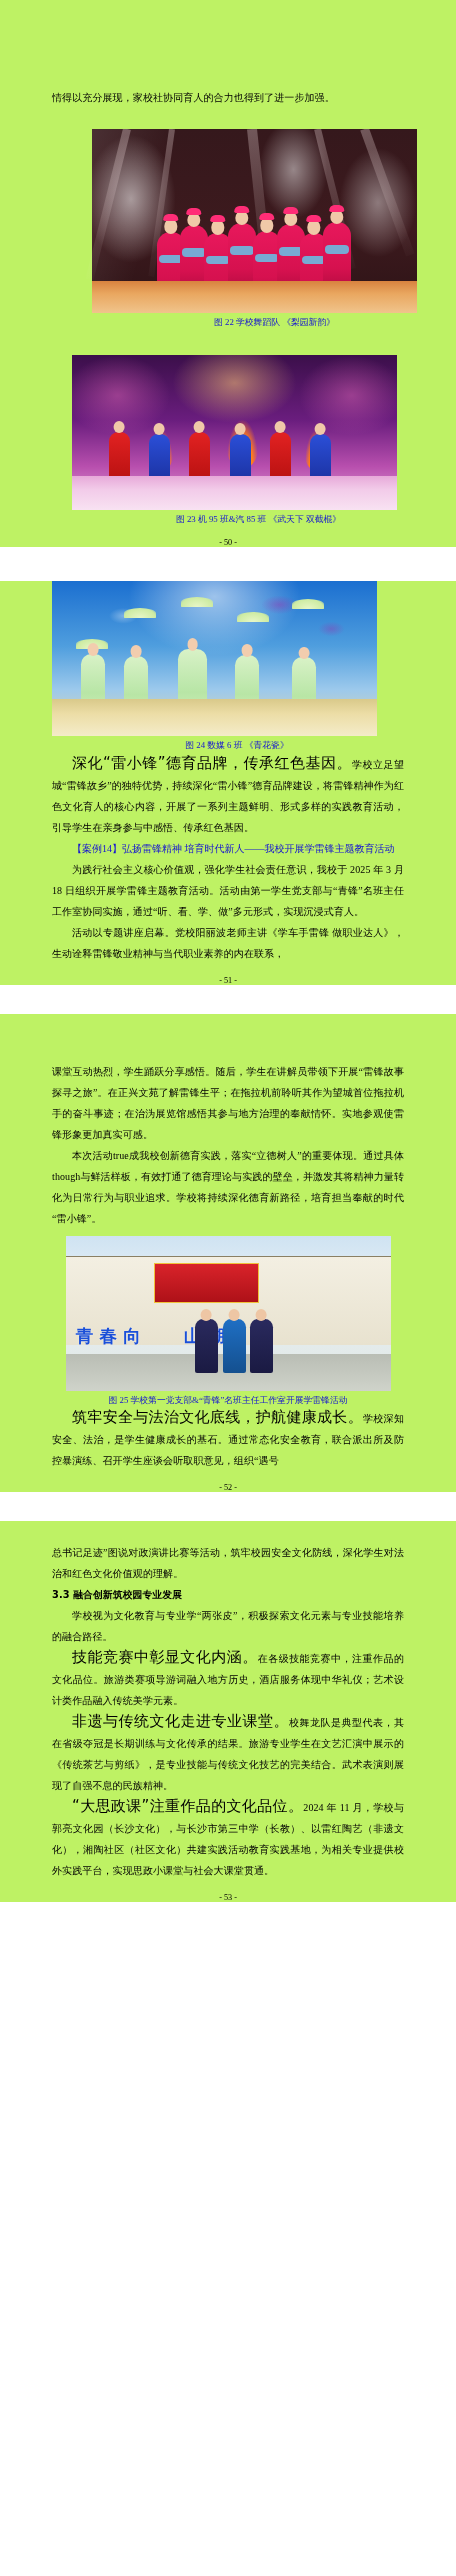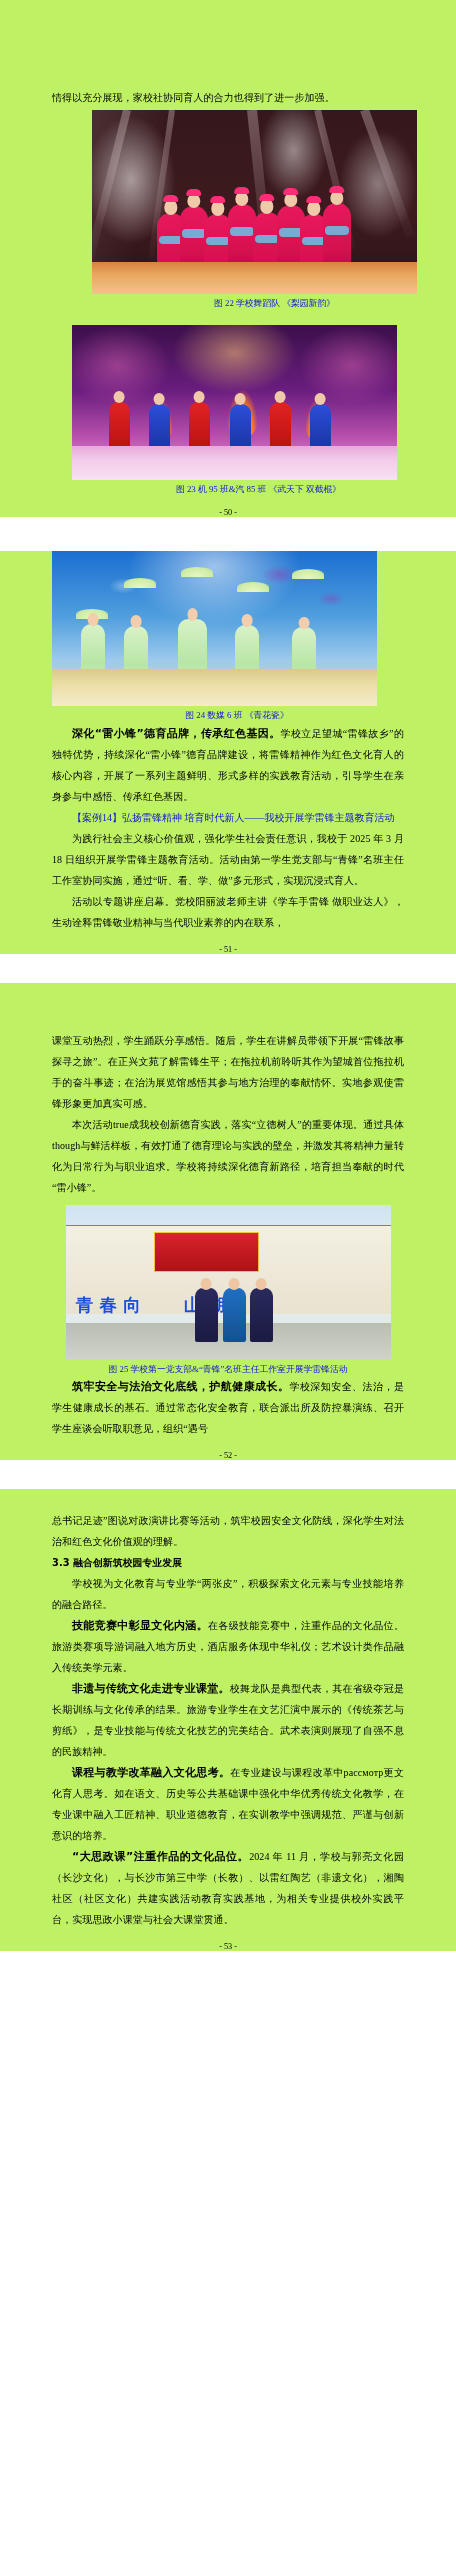--- a/index.html
+++ b/index.html
@@ -27,23 +27,23 @@
   .para {
     font-size: 10px;
     line-height: 21px;
     text-align: justify;
     text-justify: inter-ideograph;
     margin: 0;
     letter-spacing: 0.1px;
   }
   .para.indent { text-indent: 2em; }
   .bold-lead {
-    font-weight: bold;
+    font-weight: normal;
     font-family: "DejaVu Sans", "Liberation Sans", sans-serif;
-    font-size: 11px;
+    font-size: 15px;
   }
   .case-blue {
     color: #1414d2;
     font-size: 10px;
     line-height: 21px;
     text-align: justify;
     text-indent: 2em;
     margin: 0;
   }
   .fig-box {
@@ -227,21 +227,21 @@
 </style>
 </head>
 <body>
 
 <div class="page">
   <div class="page-inner">
     <div class="spacer-top"></div>
 
     <p class="para">情得以充分展现，家校社协同育人的合力也得到了进一步加强。</p>
 
-    <div class="fig-box" style="width:365px;margin-top:2px;padding-left:40px;">
+    <div class="fig-box" style="width:365px;margin-top:21px;padding-left:40px;">
       <div class="stage-red">
         <div class="beam" style="left:31px;  top:0; width:8.2px; height:155px; transform: rotate(14deg);"></div>
         <div class="beam" style="left:77px; top:0; width:6.2px; height:149px; transform: rotate(8deg);"></div>
         <div class="beam" style="left:155px; top:0; width:10.3px; height:139px; transform: rotate(-6deg);"></div>
         <div class="beam" style="left:222px; top:0; width:7.2px; height:144px; transform: rotate(-14deg);"></div>
         <div class="beam" style="left:268px; top:0; width:9.3px; height:134px; transform: rotate(-20deg);"></div>
         <div class="troupe">
           <div class="dancer-r" style="left:0px;   bottom:2.1px;">
               <span class="sash"></span>
             </div>
@@ -265,21 +265,21 @@
             </div>
           <div class="dancer-r" style="left:166px; bottom:11.3px;">
               <span class="sash"></span>
             </div>
         </div>
         <div class="floor"></div>
       </div>
       <p class="fig-caption">图 22 学校舞蹈队 《梨园新韵》</p>
     </div>
 
-    <div class="fig-box" style="width:373px;margin-top:14px;padding-left:20px;">
+    <div class="fig-box" style="width:373px;margin-top:25px;padding-left:20px;">
       <div class="stage-purple">
         <div class="flame" style="left:77px;"></div>
         <div class="flame" style="left:155px; bottom:43px; width:31px; height:47px;"></div>
         <div class="flame" style="left:233px;"></div>
         <div class="fighter red" style="left:37px;"></div>
         <div class="fighter blue" style="left:77px; bottom:27px;"></div>
         <div class="fighter red" style="left:117px;"></div>
         <div class="fighter blue" style="left:158px; bottom:27px;"></div>
         <div class="fighter red" style="left:198px;"></div>
         <div class="fighter blue" style="left:238px; bottom:27px;"></div>
@@ -373,23 +373,20 @@
     <p class="para indent">学校视为文化教育与专业学“两张皮”，积极探索文化元素与专业技能培养的融合路径。</p>
 
     <p class="para indent">
       <span class="bold-lead">技能竞赛中彰显文化内涵。</span><span>在各级技能竞赛中，注重作品的文化品位。旅游类赛项导游词融入地方历史，酒店服务体现中华礼仪；艺术设计类作品融入传统美学元素。</span>
     </p>
 
     <p class="para indent">
       <span class="bold-lead">非遗与传统文化走进专业课堂。</span><span>校舞龙队是典型代表，其在省级夺冠是长期训练与文化传承的结果。旅游专业学生在文艺汇演中展示的《传统茶艺与剪纸》，是专业技能与传统文化技艺的完美结合。武术表演则展现了自强不息的民族精神。</span>
     </p>
 
-    <p class="para indent">
-      <span class="bold-lead">课程与教学改革融入文化思考。</span><span>在专业建设与课程改革中рассмотр更文化育人思考。如在语文、历史等公共基础课中强化中华优秀传统文化教学，在专业课中融入工匠精神、职业道德教育，在实训教学中强调规范、严谨与创新意识的培养。</span>
-    </p>
 
     <p class="para indent">
       <span class="bold-lead">“大思政课”注重作品的文化品位。</span><span>2024 年 11 月，学校与郭亮文化园（长沙文化），与长沙市第三中学（长教）、以雷红陶艺（非遗文化），湘陶社区（社区文化）共建实践活动教育实践基地，为相关专业提供校外实践平台，实现思政小课堂与社会大课堂贯通。</span>
     </p>
 
 
     <div class="page-num">- 53 -</div>
   </div>
 </div>
 

